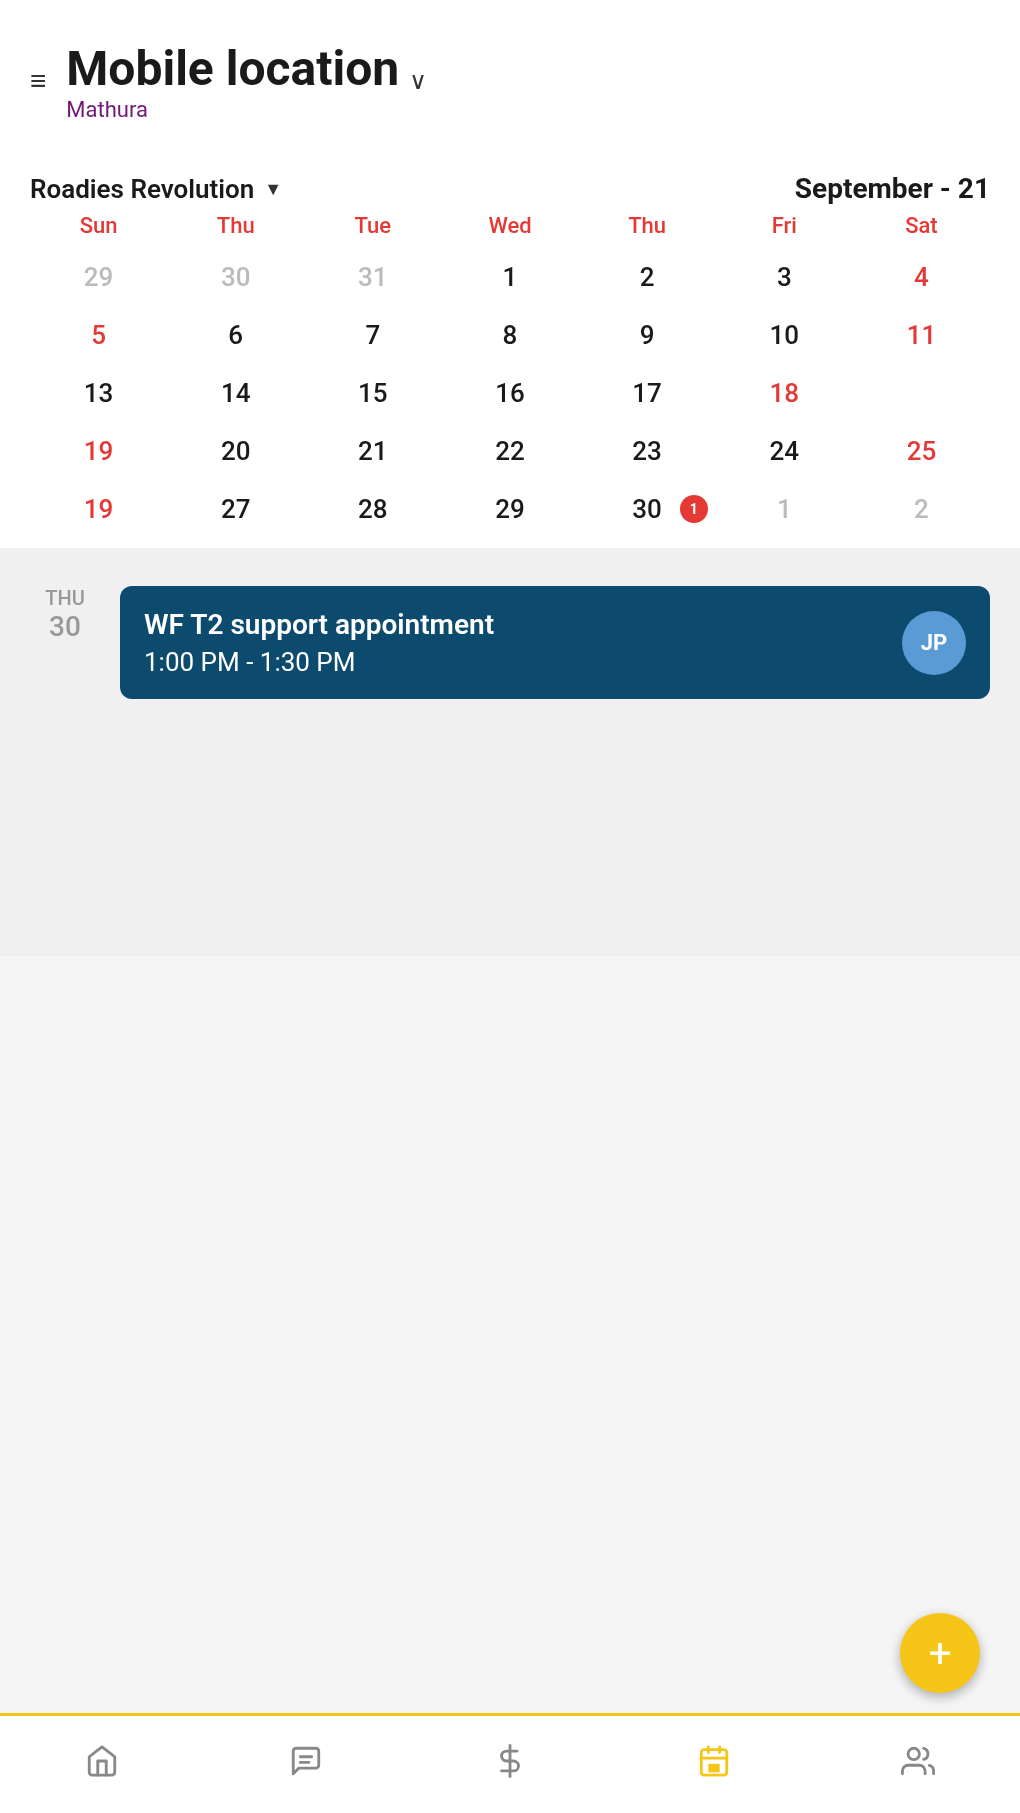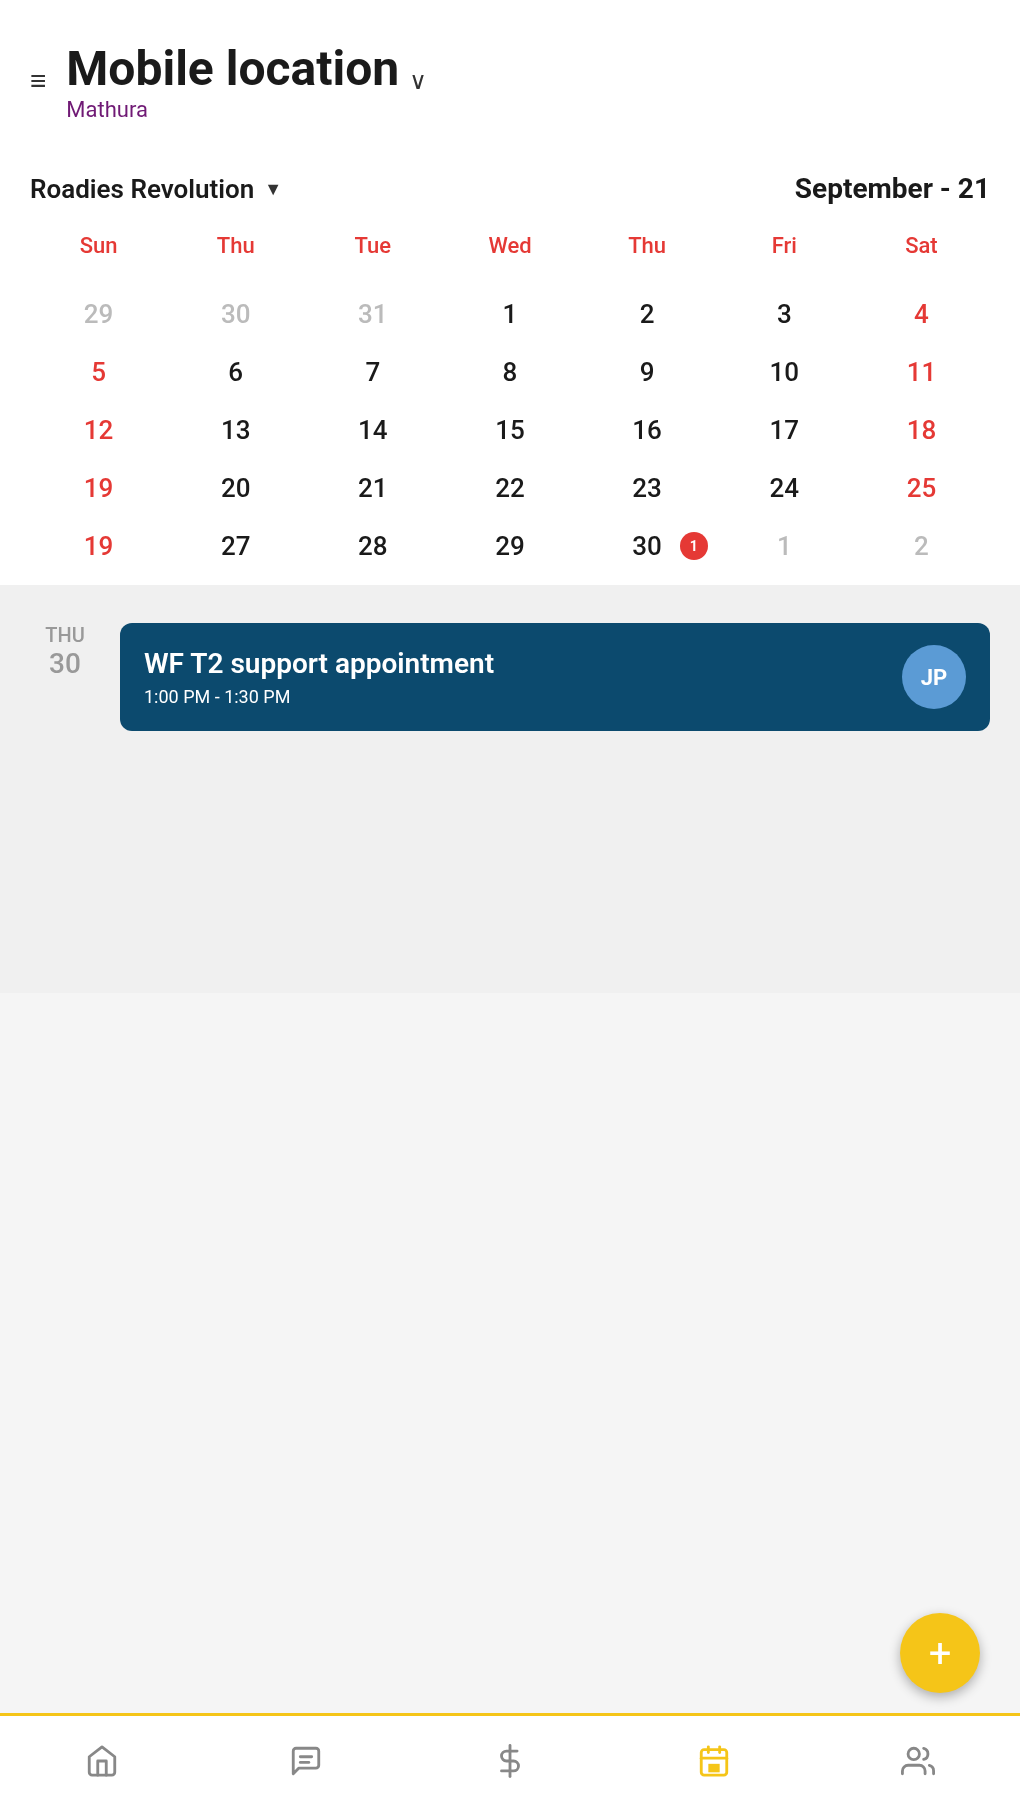--- a/index.html
+++ b/index.html
@@ -56,21 +56,20 @@
     
     .calendar-container {
       background: #ffffff;
       padding: 20px 30px 10px 30px;
     }
 
     .calendar-header {
       display: flex;
       justify-content: space-between;
       align-items: center;
-      margin-bottom: 20px;
       padding-top: 10px;
     }
 
     .calendar-title-dropdown {
       display: flex;
       align-items: center;
       gap: 10px;
       font-size: 26px;
       font-weight: 600;
       color: #1a1a1a;
@@ -85,21 +84,21 @@
     .calendar-month-year {
       font-size: 28px;
       font-weight: 700;
       color: #1a1a1a;
     }
 
     
     .day-headers {
       display: grid;
       grid-template-columns: repeat(7, 1fr);
-      margin-bottom: 19px;
+      margin-bottom: 2px;
     }
 
     .day-header {
       text-align: center;
       font-size: 22px;
       font-weight: 500;
       padding: 8px 0;
     }
 
     .day-header.weekend { color: #e53935; }
@@ -194,21 +193,21 @@
     .event-info {}
 
     .event-title {
       font-size: 28px;
       font-weight: 600;
       color: #ffffff;
       margin-bottom: 6px;
     }
 
     .event-time {
-      font-size: 18px;
+      font-size: 26px;
       color: #ffffff;
       font-weight: 400;
     }
 
     .event-avatar {
       width: 64px;
       height: 64px;
       background: #5b9bd5;
       border-radius: 50%;
       display: flex;
@@ -322,21 +321,20 @@
     <div class="calendar-cell weekend">5</div>
     <div class="calendar-cell">6</div>
     <div class="calendar-cell">7</div>
     <div class="calendar-cell">8</div>
     <div class="calendar-cell">9</div>
     <div class="calendar-cell">10</div>
     <div class="calendar-cell weekend">11</div>
   </div>
 
   <div class="calendar-grid">
-    <div class="calendar-cell weekend">12</div>
     <div class="calendar-cell">13</div>
     <div class="calendar-cell">14</div>
     <div class="calendar-cell">15</div>
     <div class="calendar-cell">16</div>
     <div class="calendar-cell">17</div>
     <div class="calendar-cell weekend">18</div>
   </div>
 
   <div class="calendar-grid">
     <div class="calendar-cell weekend">19</div>

